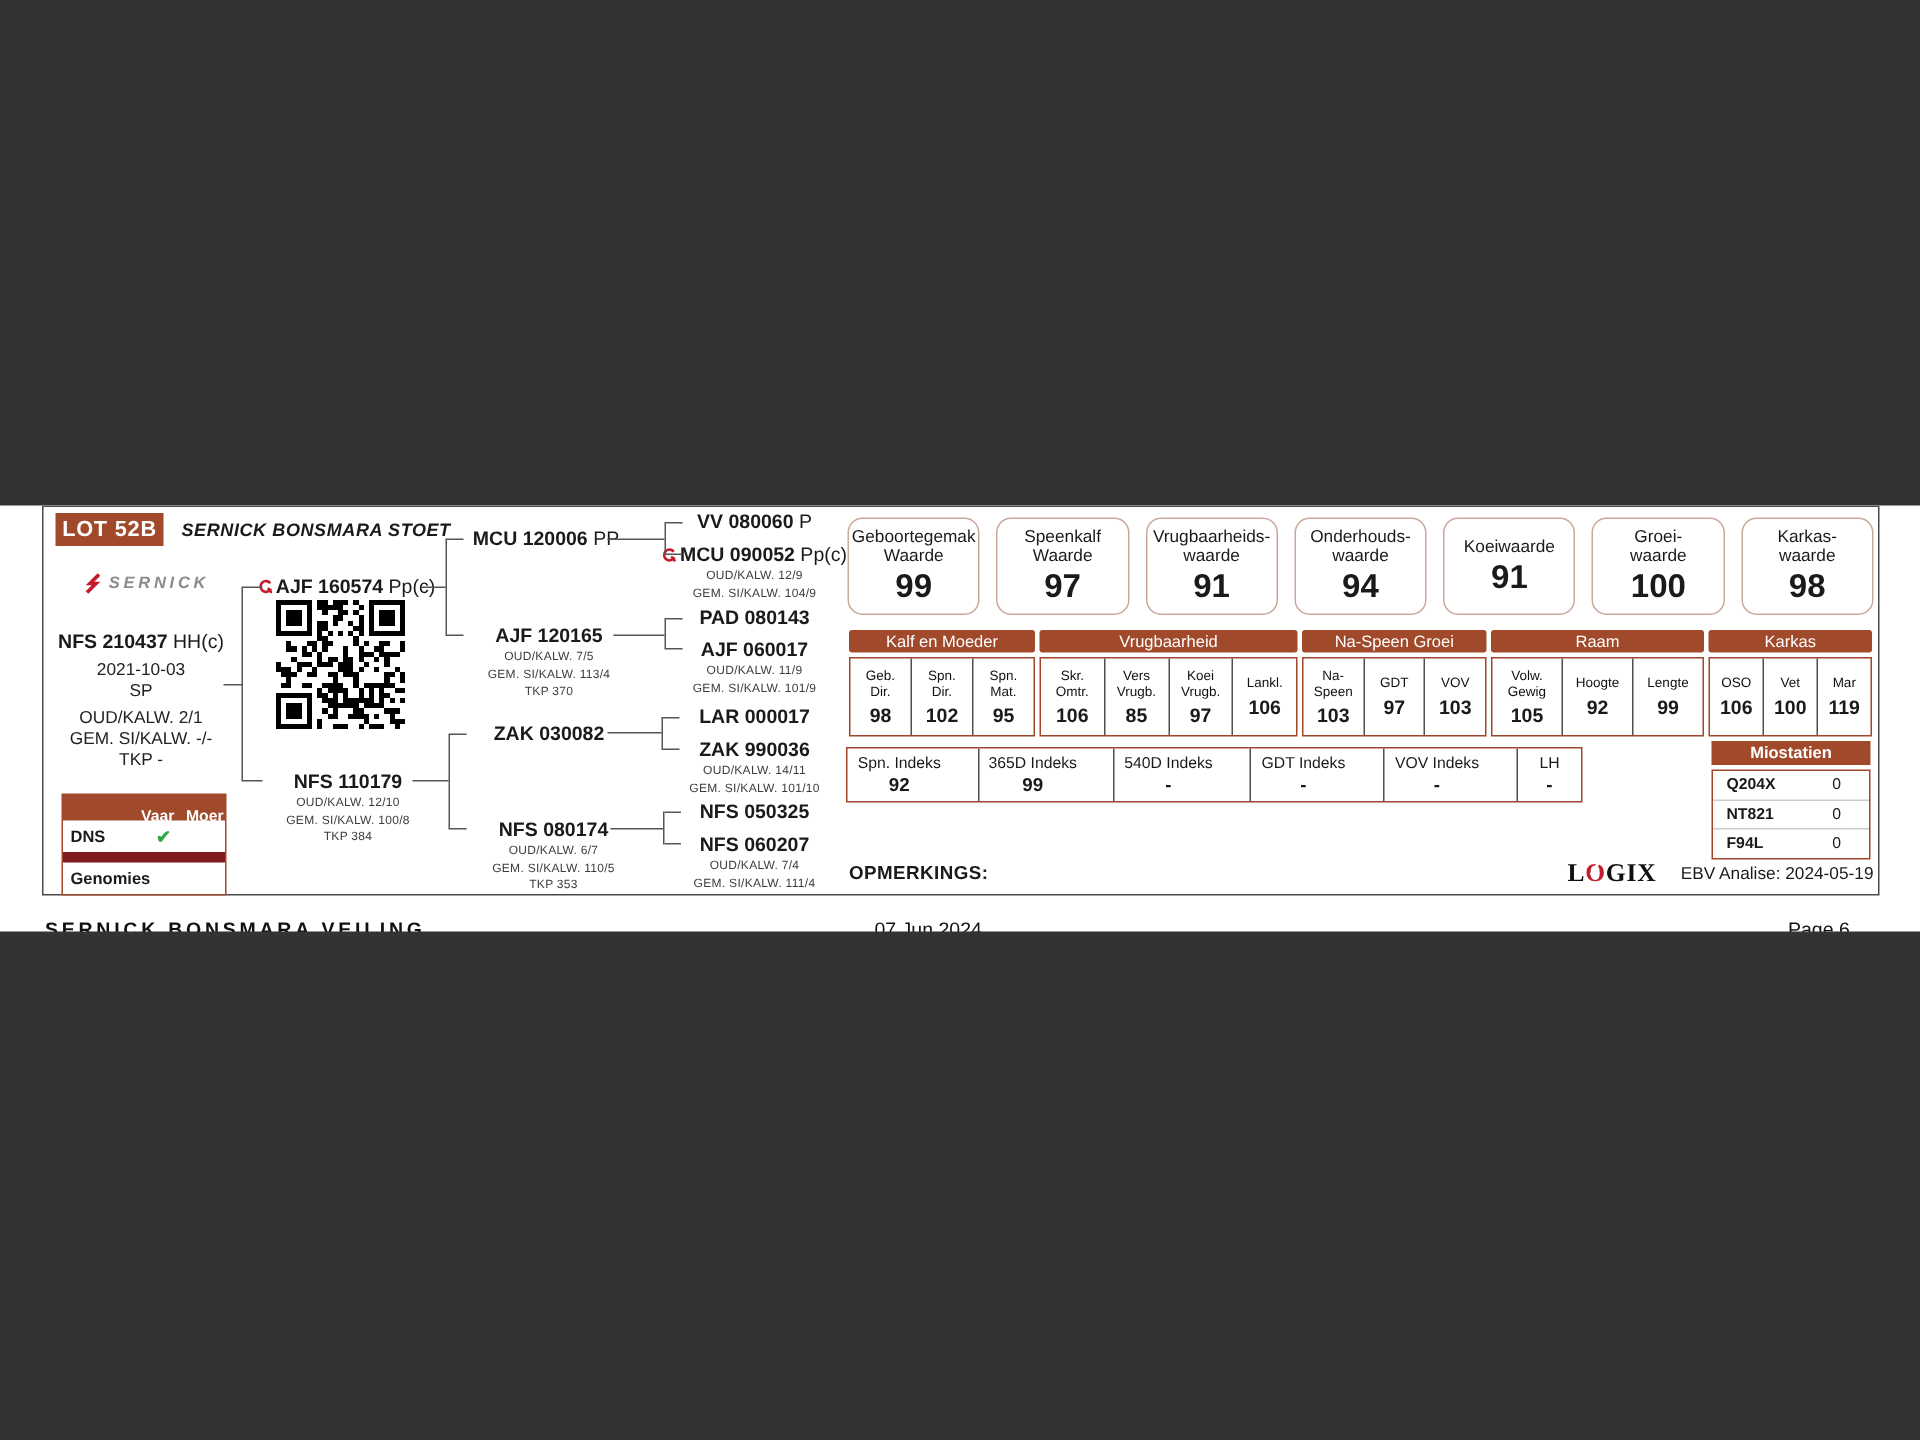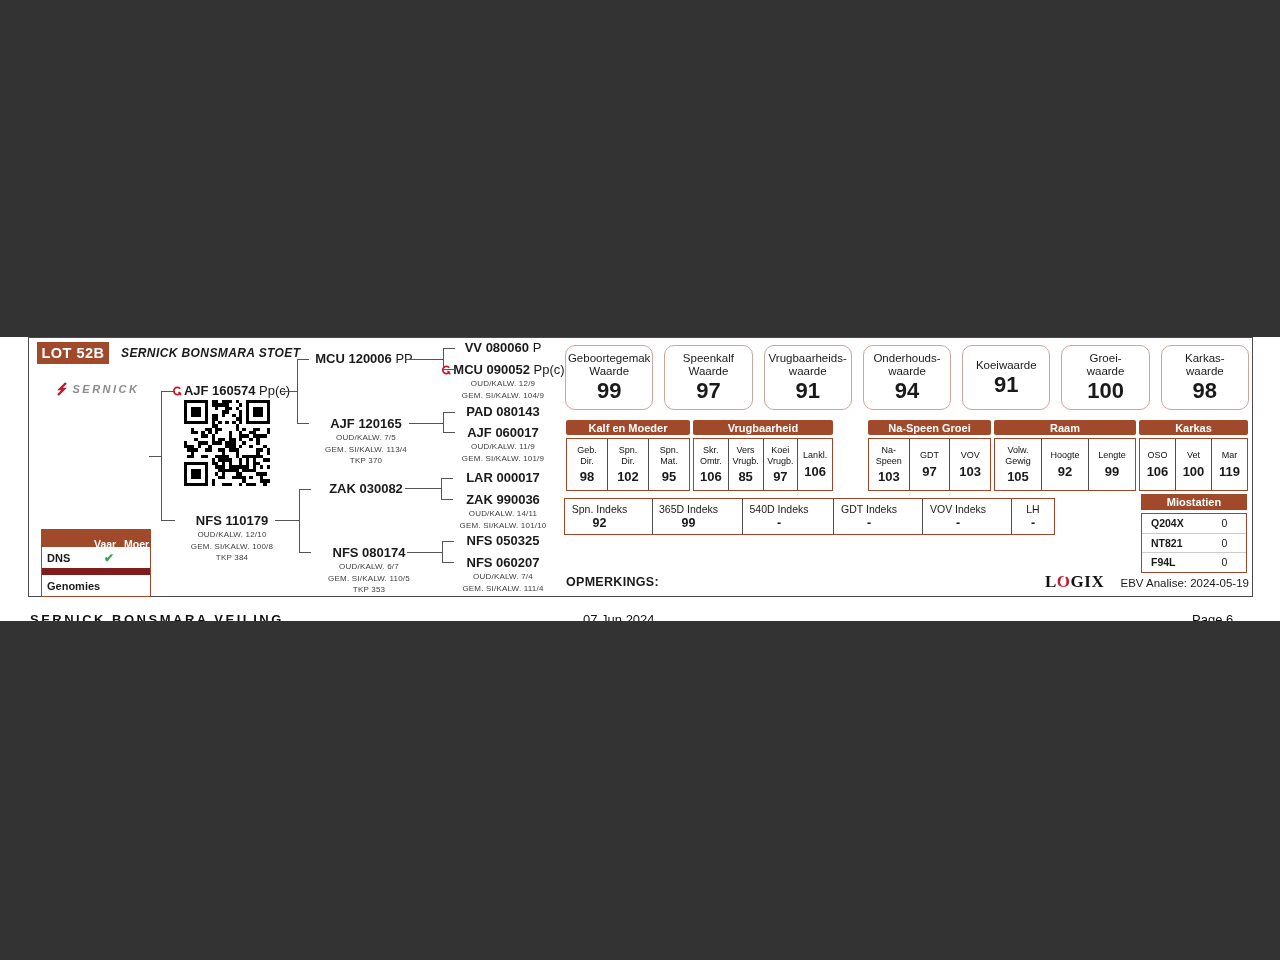--- a/index.html
+++ b/index.html
@@ -38,21 +38,21 @@
   .pdet{font-size:8px;line-height:11.5px;color:#3c3c3c;letter-spacing:.2px;white-space:nowrap;}
   .line{position:absolute;background:#555;}
   .merit{display:inline-block;vertical-align:-1px;margin-right:2px;}
   .ebv-row{left:536px;top:7px;width:684px;height:65px;display:flex;gap:11px;}
   .ebv-box{flex:1;border:1.5px solid #CBA79C;border-radius:10px;display:flex;flex-direction:column;
            align-items:center;justify-content:center;padding:2px 0;}
   .ebv-label{font-size:11.5px;line-height:13px;text-align:center;font-weight:500;}
   .ebv-value{font-size:22px;font-weight:bold;line-height:24px;margin-top:1px;}
   .stats{left:537px;top:82px;width:683px;height:72px;}
   .sgroup{position:absolute;top:0;}
-  .sgh{height:15px;background:#A14A2B;color:#fff;font-size:11px;font-weight:bold;
+  .sgh{height:15px;background:#A14A2B;color:#fff;font-size:11px;font-weight:normal;
        display:flex;align-items:center;justify-content:center;border-radius:2px;}
   .scells{position:absolute;top:18px;height:53px;display:flex;border:1.5px solid #9E472D;
           box-sizing:border-box;width:100%;}
   .scell{flex:1;display:flex;flex-direction:column;align-items:center;justify-content:center;}
   .scell + .scell{border-left:1px solid #4f4f4f;}
   .sch{font-size:9px;line-height:10.5px;text-align:center;color:#111;}
   .scv{font-size:13px;font-weight:bold;margin-top:3px;}
   .idxrow{left:535px;top:160px;height:37px;display:flex;border:1.5px solid #9E472D;box-sizing:border-box;gap:18px;}
   .idxcell{display:flex;flex-direction:column;align-items:center;justify-content:center;}
   .idxcell + .idxcell{border-left:1px solid #4f4f4f;}
@@ -102,20 +102,30 @@
     <div class="abs lot-badge">LOT 52B</div>
     <div class="abs stud-title">SERNICK BONSMARA STOET</div>
 
     <div class="abs brand">
       <svg width="13" height="14" viewBox="0 0 13 14">
         <path d="M10 1 L4 7 L8 7 L2 13" stroke="#C51A2B" stroke-width="2.4" fill="none"></path>
       </svg>
       <span class="brand-text">SERNICK</span>
     </div>
 
+    <div class="abs animal">
+      <div class="aid">
+        <b>NFS 210437</b> <span class="suffix">HH(c)</span>
+      </div>
+      <div class="aline gap">2021-10-03</div>
+      <div class="aline">SP</div>
+      <div class="aline gap">OUD/KALW. 2/1</div>
+      <div class="aline">GEM. SI/KALW. -/-</div>
+      <div class="aline">TKP -</div>
+    </div>
 
     <div class="abs otable">
       <div class="ohead">
         <span>Ouerskap</span>
         <span>Vaar</span>
         <span>Moer</span>
       </div>
       <div id="ouerskap-rows">
           <div class="orow">
             <span class="olabel">DNS</span>
@@ -576,21 +586,21 @@
             <div class="scell">
               <div class="sch">Spn.<br>Dir.</div>
               <div class="scv">102</div>
             </div>
             <div class="scell">
               <div class="sch">Spn.<br>Mat.</div>
               <div class="scv">95</div>
             </div>
           </div>
         </div>
-        <div class="sgroup" style="left: 127px; width: 140px;">
+        <div class="sgroup" style="left: 127px; width: 172px;">
           <div class="sgh">Vrugbaarheid</div>
           <div class="scells">
             <div class="scell">
               <div class="sch">Skr.<br>Omtr.</div>
               <div class="scv">106</div>
             </div>
             <div class="scell">
               <div class="sch">Vers<br>Vrugb.</div>
               <div class="scv">85</div>
             </div>

